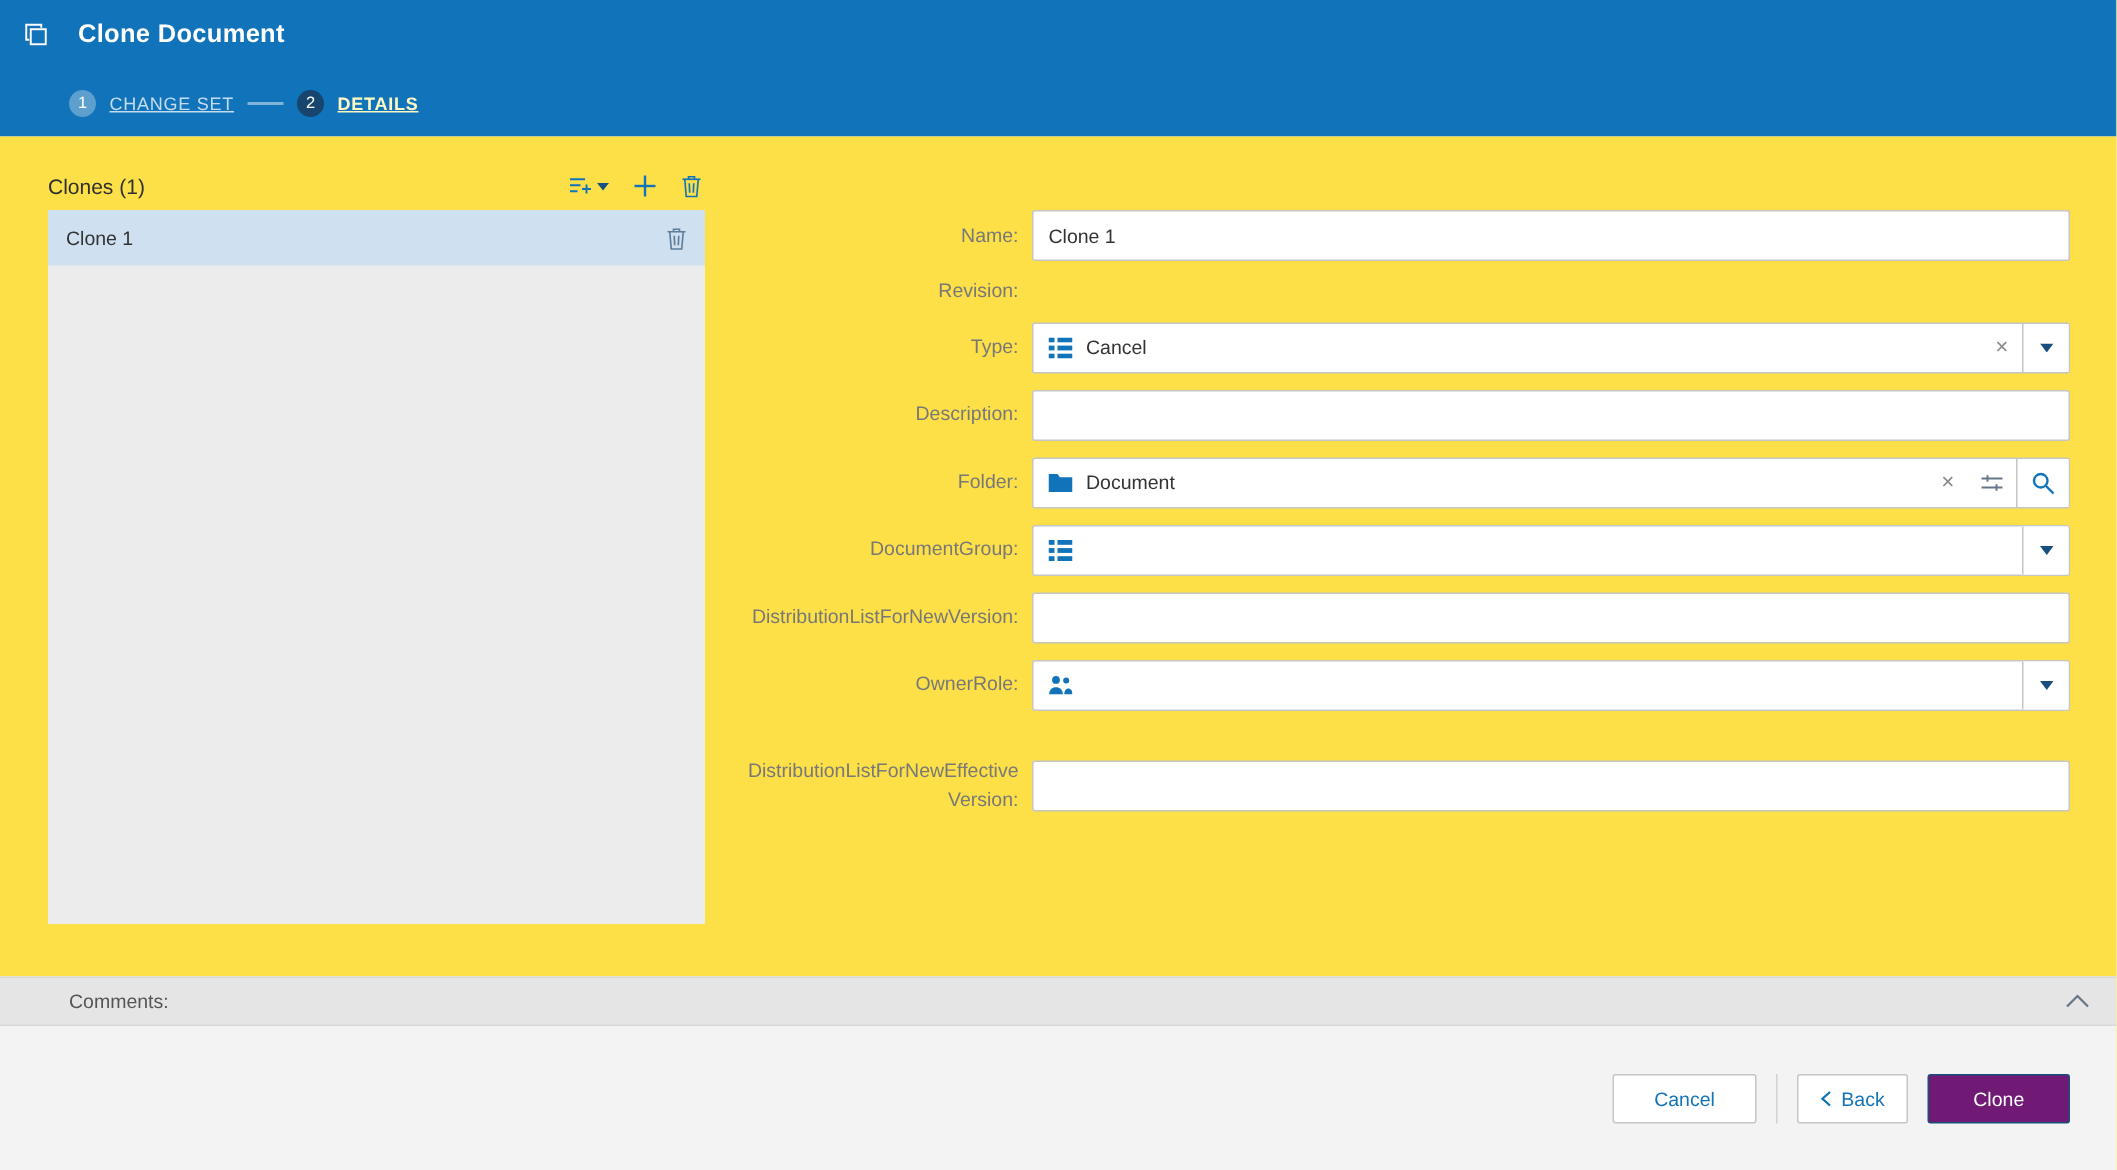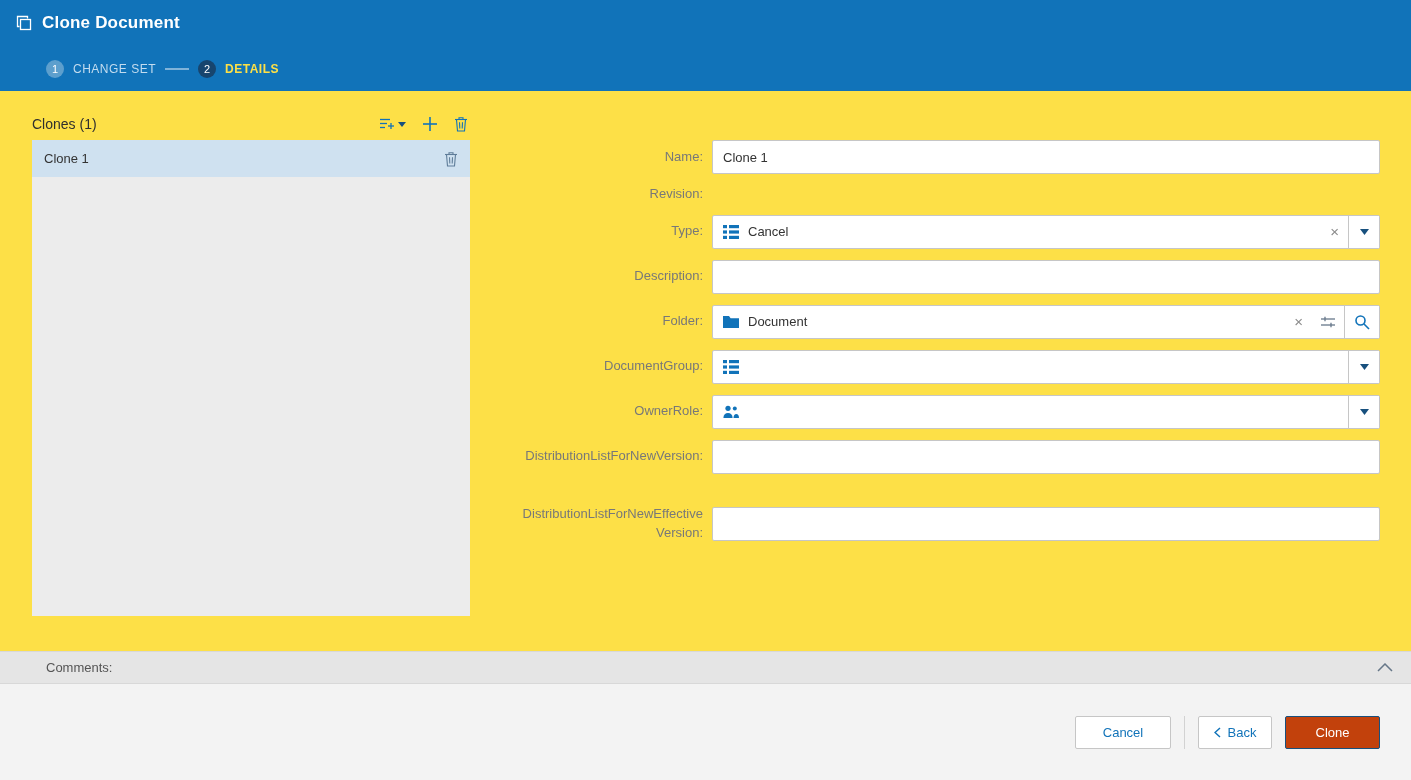--- a/index.html
+++ b/index.html
@@ -7,36 +7,36 @@
   body {
     width:1411px; height:780px;
     font-family:"Liberation Sans","DejaVu Sans",sans-serif;
     background:#ffffff; overflow:hidden;
   }
   .app { width:1411px; height:780px; display:flex; flex-direction:column; }
 
   
   .titlebar {
     background:#1173b9; height:46px; flex:none;
-    display:flex; align-items:center; padding:0 16px; gap:10px; color:#fff;
+    display:flex; align-items:center; padding:0 16px; gap:20px; color:#fff;
   }
   .titlebar h1 { font-size:17px; font-weight:600; margin:0; letter-spacing:.2px; }
 
   
   .steps { background:#1173b9; height:45px; flex:none; display:flex; align-items:center; padding-left:46px; }
   .step { display:flex; align-items:center; gap:9px; cursor:pointer; }
   .step-circle {
     width:18px; height:18px; border-radius:50%;
     display:flex; align-items:center; justify-content:center;
     font-size:11px; color:#fff; flex:none;
   }
   .s1 { background:#5d9fcd; }
   .s2 { background:#17456e; }
-  .step-label { color:#c3dcef; font-size:12px; letter-spacing:.5px; }
-  .step.active .step-label { color:#fde047; font-weight:700; }
+  .step-label { color:#c3dcef; font-size:12px; letter-spacing:.5px;text-decoration:underline; }
+  .step.active .step-label { color:#fef9c3; font-weight:700; }
   .step-line { width:24px; height:2px; background:#7fb3d9; margin:0 9px; }
 
   
   .doc-bar {
     height:39px; flex:none; background:#fff; border-bottom:1px solid #d8d8d8;
     display:flex; align-items:center; padding:0 18px 0 42px; gap:9px;
   }
   .doc-title { color:#1173b9; font-size:13px; }
   .doc-bar .bar-chevron { margin-left:auto; display:flex; cursor:pointer; }
 
@@ -50,21 +50,21 @@
   .tbtn { background:none; border:none; padding:2px; margin:0; cursor:pointer; display:flex; align-items:center; gap:3px; }
   .clones-list { background:#ececec; height:476px; margin-top:2px; overflow:hidden; }
   .clone-item {
     height:37px; display:flex; align-items:center; padding:0 12px;
     font-size:13px; color:#333; cursor:pointer;
   }
   .clone-item.selected { background:#cfe1f0; }
   .item-trash { margin-left:auto; display:flex; cursor:pointer; }
 
   
-  .form { flex:1; padding-left:50px; margin-top:30px; }
+  .form { flex:1; padding-left:26px; margin-top:30px; }
   .row { display:flex; align-items:center; margin-bottom:11px; }
   .row.gap-lg { margin-top:31px; }
   .lbl {
     width:192px; flex:none; text-align:right; color:#787878; font-size:13px;
     padding-right:9px; line-height:1.45; overflow-wrap:anywhere; word-break:break-all;
   }
   .ctl { flex:1; display:flex; }
   input.txt {
     width:100%; height:34px; border:1px solid #c6c6c6; border-radius:2px;
     padding:0 10px; font-size:13px; color:#333; background:#fff; font-family:inherit;
@@ -98,21 +98,21 @@
     flex:1; background:#f3f3f3; display:flex; align-items:center;
     justify-content:flex-end; padding-right:31px; gap:13px;
   }
   .btn {
     height:33px; border-radius:2px; font-size:13px; font-family:inherit; cursor:pointer;
     display:inline-flex; align-items:center; justify-content:center; gap:7px;
   }
   .btn-secondary { background:#fff; border:1px solid #c6c6c6; color:#1173b9; }
   .btn-cancel { min-width:96px; }
   .btn-back { min-width:74px; }
-  .btn-primary { background:#c2410c; border:1px solid #17507e; color:#fff; min-width:95px; }
+  .btn-primary { background:#701a75; border:1px solid #17507e; color:#fff; min-width:95px; }
   .vsep { width:1px; height:33px; background:#d2d2d2; flex:none; }
 </style>
 </head>
 <body>
 
 <div class="app">
 
   <header class="titlebar">
     <span style="display:flex;">
       <svg width="16" height="16" viewBox="0 0 16 16" fill="none" stroke="#ffffff" stroke-width="1.3">
@@ -287,45 +287,45 @@
             <button class="ddbtn">
               <svg width="9" height="6" viewBox="0 0 9 6" fill="#17507e">
                   <path d="M0 0 h9 L4.5 6 z"></path>
                 </svg>
             </button>
           </div>
         </div>
       </div>
 
       <div class="row">
+        <label class="lbl">DistributionListForNewVersion:</label>
+        <div class="ctl">
+          <input class="txt" type="text" value="" style="">
+        </div>
+      </div>
+
+      <div class="row">
         <label class="lbl">OwnerRole:</label>
         <div class="ctl">
           <div class="combo">
             <span class="cicon">
               <svg width="16" height="13" viewBox="0 0 16 13" fill="#1173b9">
                 <circle cx="5" cy="3.3" r="2.6"></circle>
                 <path d="M0.4 13 c0-3.2 2-4.9 4.6-4.9 s4.6 1.7 4.6 4.9 z"></path>
                 <circle cx="11.8" cy="3.6" r="2"></circle>
                 <path d="M10.5 13 c0-2.6 1.3-4 2.7-4 1.7 0 2.8 1.5 2.8 4 z"></path>
               </svg>
             </span>
             <span class="cval"></span>
             <button class="ddbtn">
               <svg width="9" height="6" viewBox="0 0 9 6" fill="#17507e">
                   <path d="M0 0 h9 L4.5 6 z"></path>
                 </svg>
             </button>
           </div>
-        </div>
-      </div>
-
-      <div class="row">
-        <label class="lbl">DistributionListForNewVersion:</label>
-        <div class="ctl">
-          <input class="txt" type="text" value="" style="">
         </div>
       </div>
 
       <div class="row gap-lg">
         <label class="lbl">DistributionListForNewEffectiveVersion:</label>
         <div class="ctl">
           <input class="txt" type="text" value="" style="">
         </div>
       </div>
 

